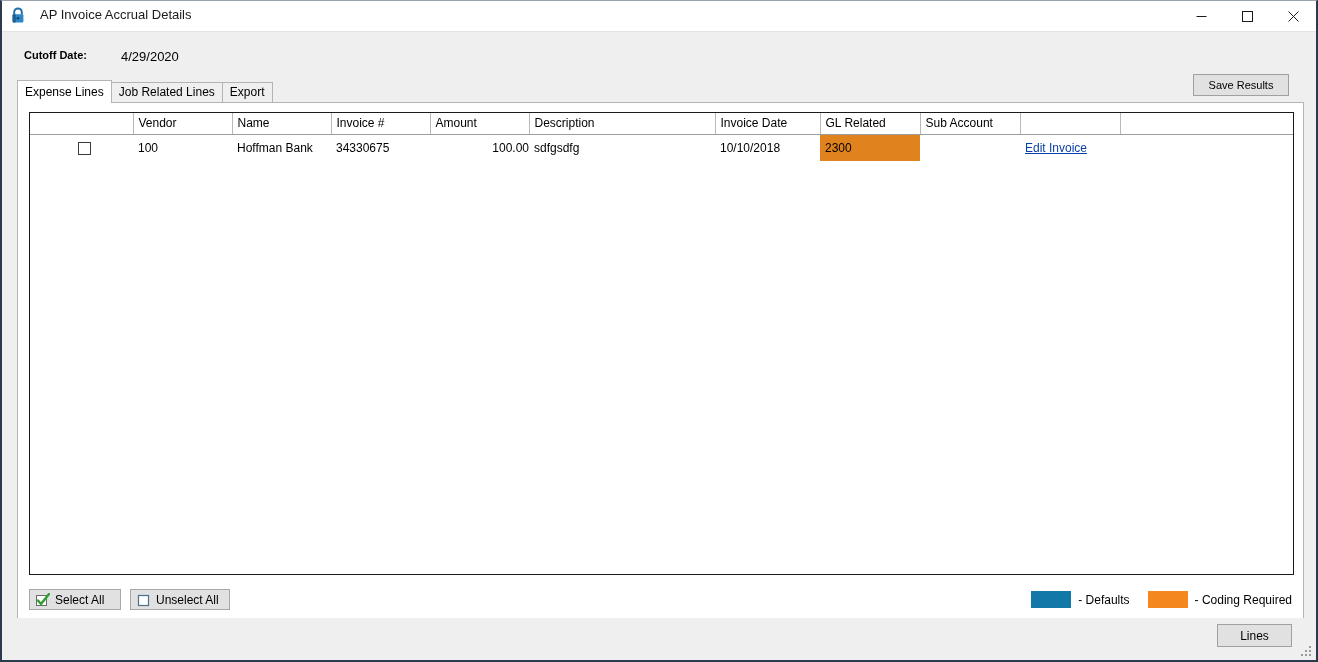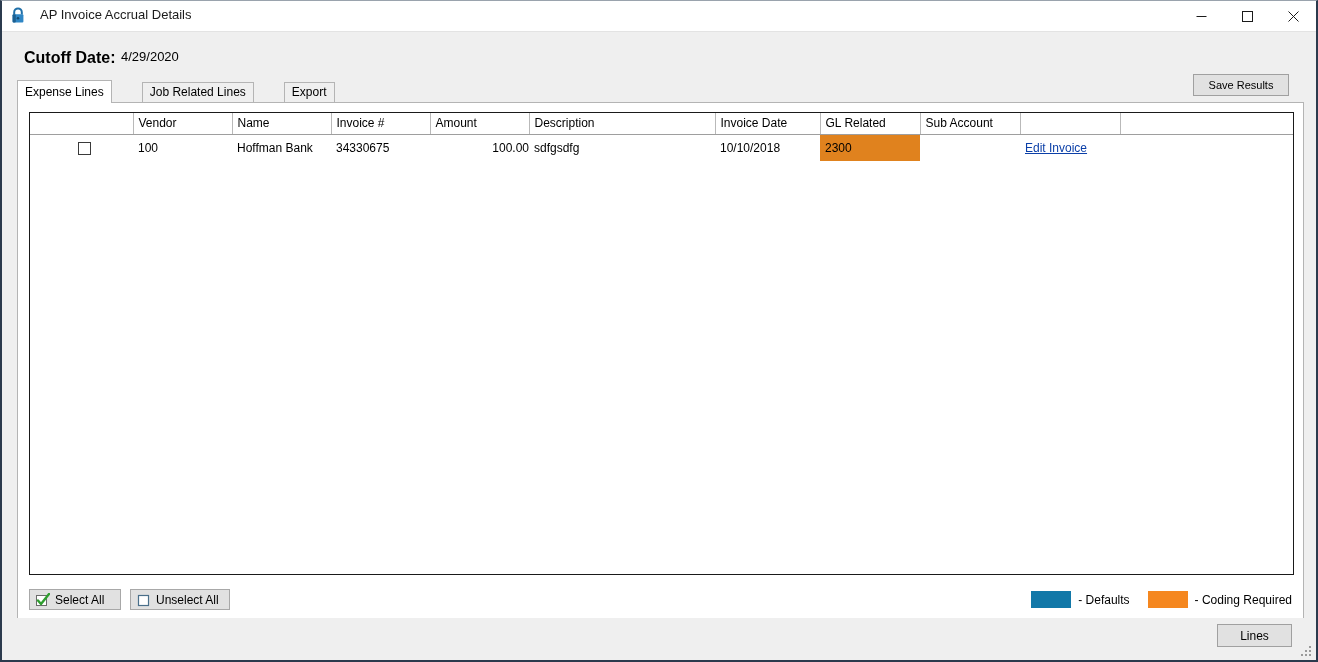--- a/index.html
+++ b/index.html
@@ -57,21 +57,21 @@
   }
   #btn-min  { right: 92px; }
   #btn-max  { right: 46px; }
   #btn-close{ right: 0px; }
   .wctl svg { display: block; margin: auto; }
 
   
   #cutoff-label {
     position: absolute;
     left: 22px; top: 48px;
-    font-size: 16px;
+    font-size: 11px;
     font-weight: bold;
     color: #000;
   }
   #cutoff-value {
     position: absolute;
     left: 119px; top: 48px;
     font-size: 13px;
     color: #000;
   }
 
@@ -90,21 +90,20 @@
   }
 
   
   #tabstrip {
     position: absolute;
     left: 15px; top: 81px;
     height: 20px;
     display: flex;
     align-items: flex-end;
     z-index: 3;
-    gap: 31px;
   }
   .tab {
     font-size: 12px;
     color: #000;
     background: #efefef;
     border: 1px solid #b4b4b4;
     border-bottom: none;
     padding: 3px 7px 3px 7px;
     margin-right: -1px;
     line-height: 13px;

